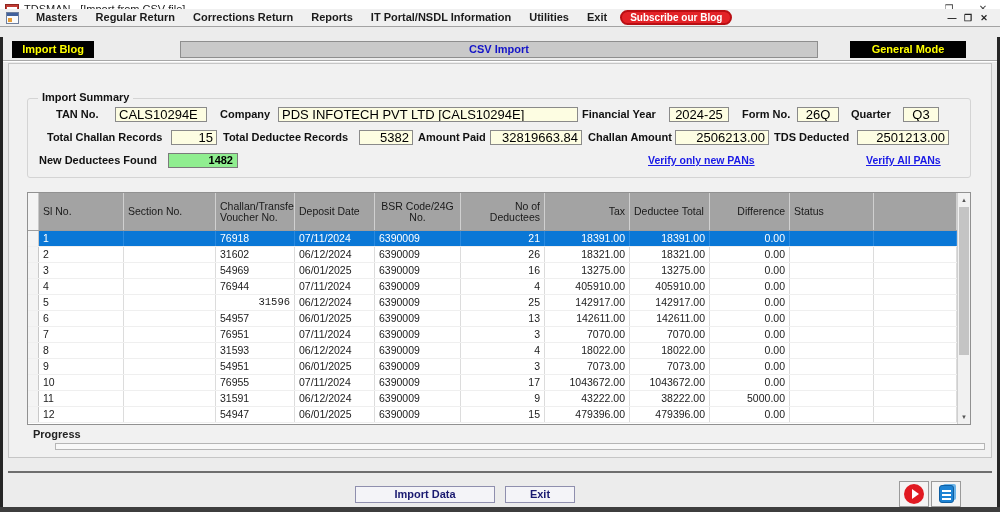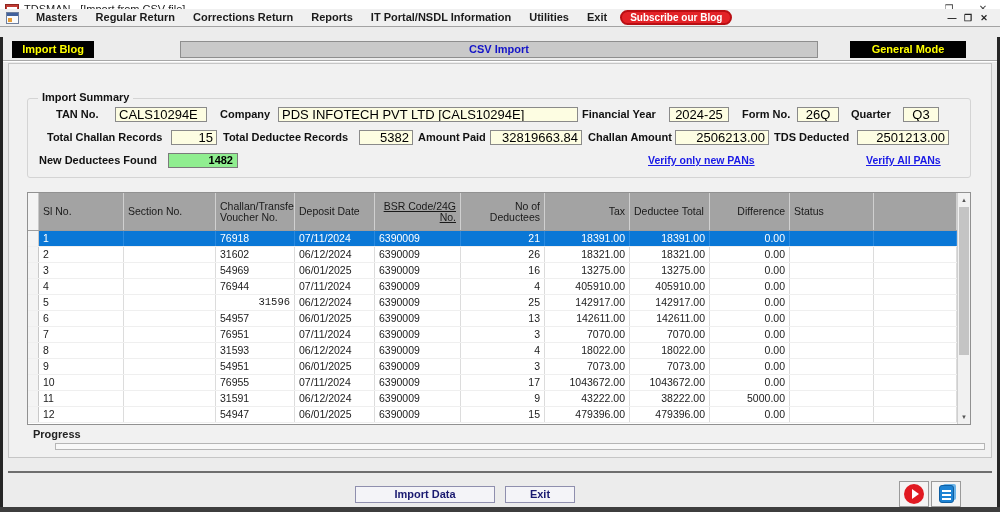--- a/index.html
+++ b/index.html
@@ -180,21 +180,21 @@
     </div>
 
 
     <div class="grid">
       <div class="g-head" id="grid-head">
           <div class="rowhead"></div>
           <div class="g-hcell" style="width: 85px; justify-content: flex-start; text-align: left;">Sl No.</div>
           <div class="g-hcell" style="width: 92px; justify-content: flex-start; text-align: left;">Section No.</div>
           <div class="g-hcell" style="width: 79px; justify-content: flex-start; text-align: left;">Challan/Transfer Voucher No.</div>
           <div class="g-hcell" style="width: 80px; justify-content: flex-start; text-align: left;">Deposit Date</div>
-          <div class="g-hcell" style="width: 86px; justify-content: flex-start; text-align: right; text-decoration: underline;">BSR Code/24G No.</div>
+          <div class="g-hcell" style="width: 86px; justify-content: flex-start; text-align: center;">BSR Code/24G No.</div>
           <div class="g-hcell" style="width: 84px; justify-content: flex-end; text-align: right;">No of Deductees</div>
           <div class="g-hcell" style="width: 85px; justify-content: flex-end; text-align: right;">Tax</div>
           <div class="g-hcell" style="width: 80px; justify-content: flex-start; text-align: left;">Deductee Total</div>
           <div class="g-hcell" style="width: 80px; justify-content: flex-end; text-align: right;">Difference</div>
           <div class="g-hcell" style="width: 84px; justify-content: flex-start; text-align: left;">Status</div>
           <div class="g-hcell" style="width: 83px;"></div>
         </div>
       <div id="grid-body">
           <div class="g-row sel">
             <div class="rowhead"></div>

